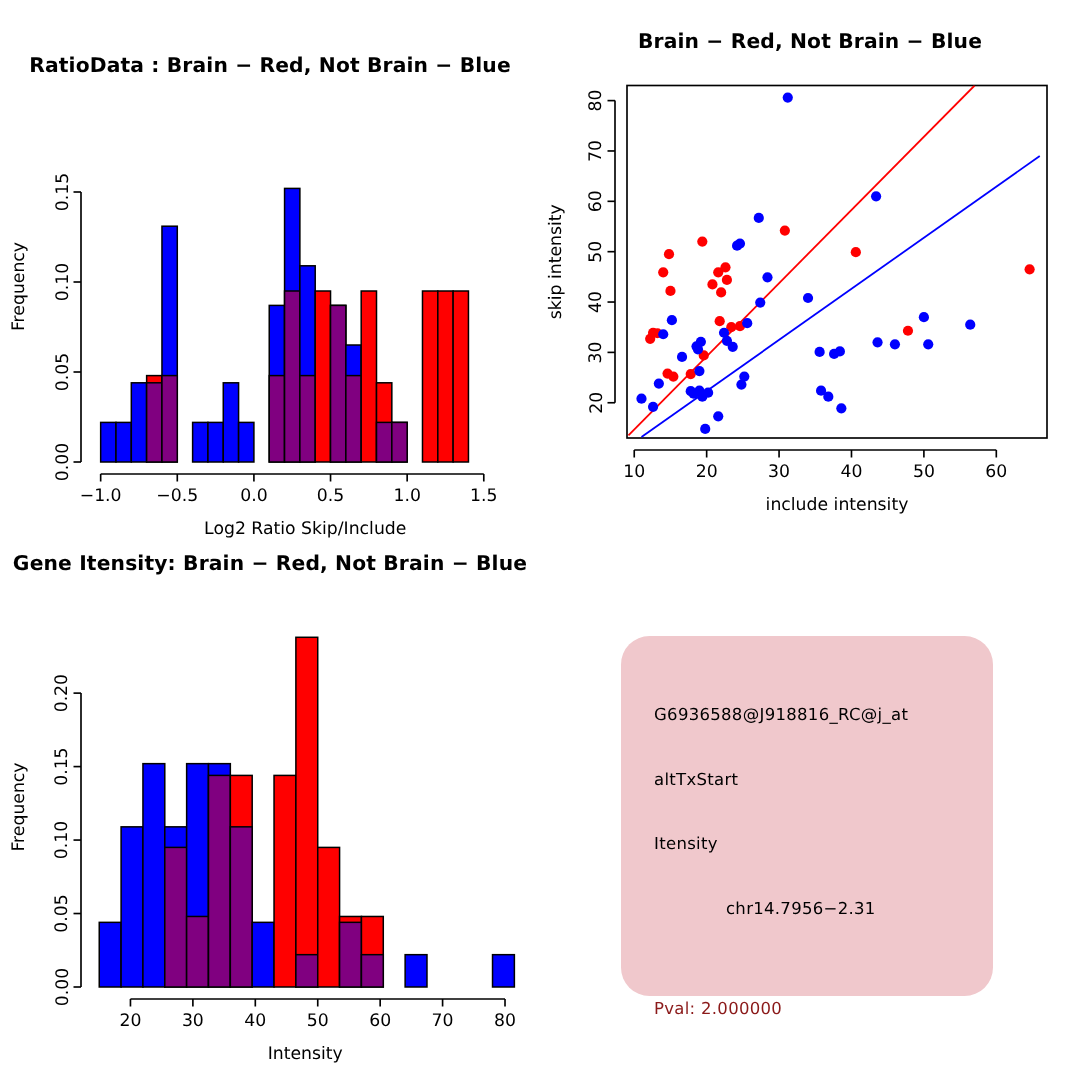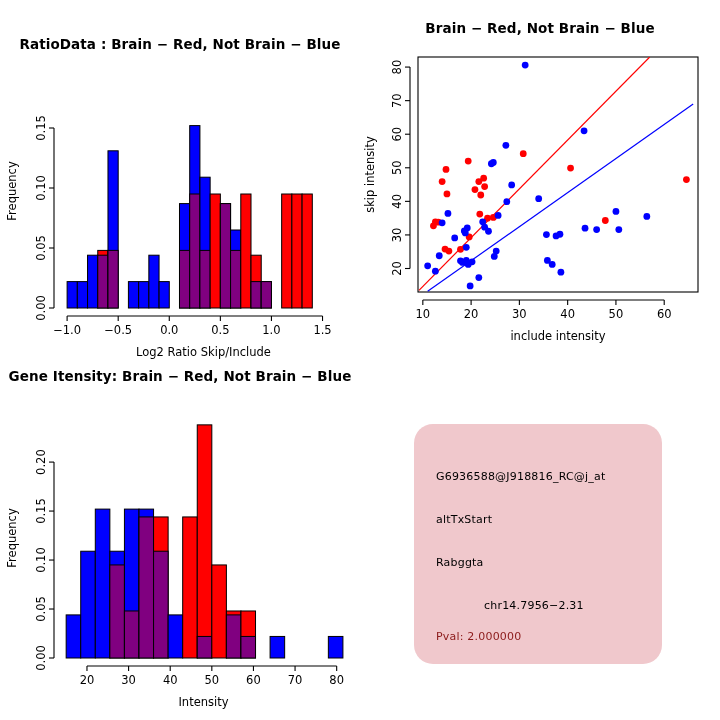--- a/index.html
+++ b/index.html
@@ -14,21 +14,21 @@
   svg{display:block;}
   .axlab{font-size:11.5px;font-family:"DejaVu Sans",sans-serif;fill:#000;}
   .tick{font-size:11.5px;font-family:"DejaVu Sans",sans-serif;fill:#000;}
   .infobox{
     position:absolute;background:#f0c8cc;border-radius:19px;
   }
   .infoline{
     position:absolute;font-size:11px;font-family:"DejaVu Sans",sans-serif;
     color:#000;white-space:nowrap;letter-spacing:.2px;
   }
-  .pval{color:#8b1a1a;}
+  .pval{color:#8b1a1a;margin-top:36px;}
 </style>
 </head>
 <body>
 
 <div id="page">
 
   <div class="panel" style="left:0;top:16px;width:360px;height:360px;">
     <div class="ptitle" style="top:20px;">RatioData : Brain − Red, Not Brain − Blue</div>
     <svg id="svg-ratio" width="360" height="360">
         <g>
@@ -321,18 +321,18 @@
         <line x1="54" y1="102.0816326530612" x2="49" y2="102.0816326530612" stroke="#000" stroke-width="1.1"></line>
         <text x="45" y="102.0816326530612" class="tick" text-anchor="middle" transform="rotate(-90 45 102.0816326530612)">0.20</text>
         <text x="203.5" y="346" class="axlab" text-anchor="middle">Intensity</text>
         <text x="16" y="178" class="axlab" text-anchor="middle" transform="rotate(-90 16 178)">Frequency</text>
       </svg>
   </div>
 
   <div class="infobox" style="left:414px;top:424px;width:248px;height:240px;">
     <div class="infoline" style="left:22px;top:46px;">G6936588@J918816_RC@j_at</div>
     <div class="infoline" style="left:22px;top:89px;">altTxStart</div>
-    <div class="infoline" style="left:22px;top:132px;">Rabggta</div>
+    <div class="infoline" style="left:22px;top:132px;">Itensity</div>
     <div class="infoline" style="left:22px;top:175px;margin-left:48px;">chr14.7956−2.31</div>
     <div class="infoline pval" style="left:22px;top:206px;">Pval: 2.000000</div>
   </div>
 
 </div>
 
 </body></html>

